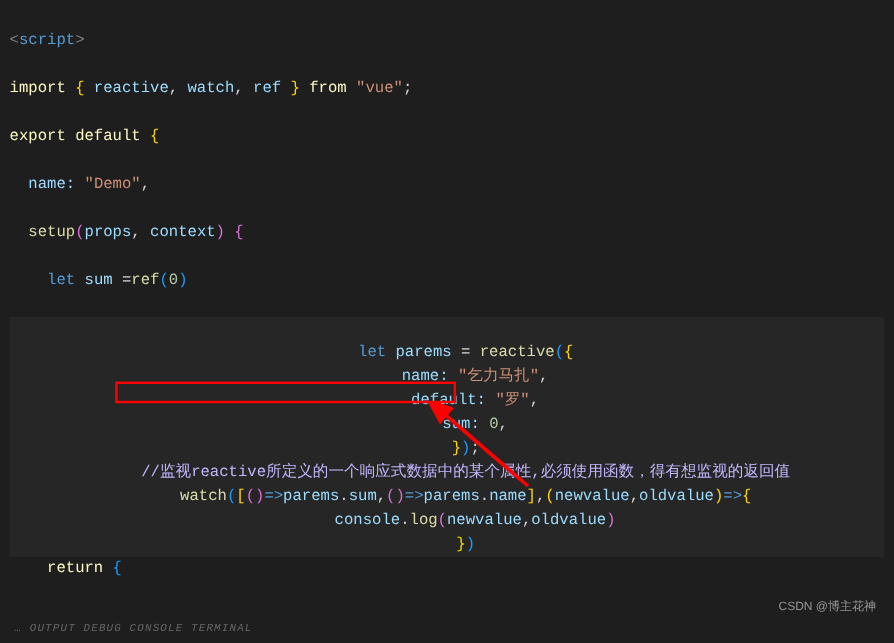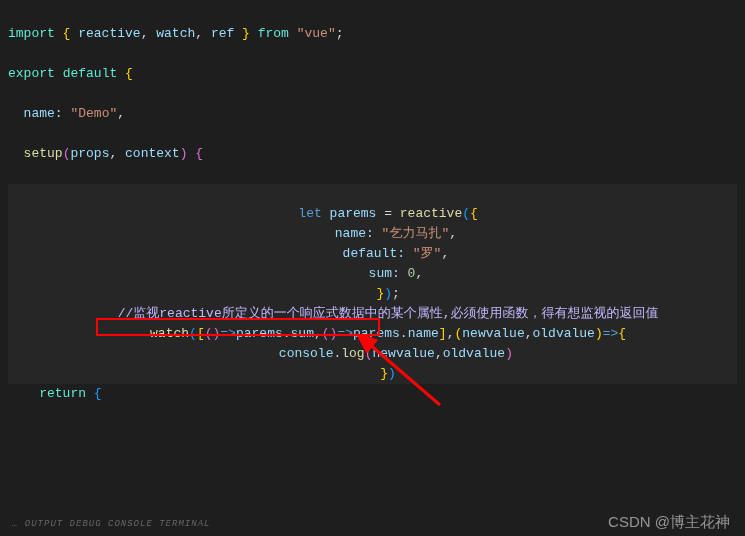--- a/index.html
+++ b/index.html
@@ -16,21 +16,21 @@
     }
     .code-area {
       padding: 4px 8px;
       white-space: pre;
       position: relative;
     }
     .line { height: 20px; }
     
     
     .tag      { color: #808080; }
-    .keyword  { color: #5eead4; }
+    .keyword  { color: #fef9c3; }
     .kblue    { color: #569cd6; }
     .fn       { color: #dcdcaa; margin-top: 40px; }
     .string   { color: #ce9178; }
     .var      { color: #9cdcfe; }
     .num      { color: #b5cea8; }
     .punct    { color: #d4d4d4; }
     .bracket-y{ color: #ffd700; }
     .bracket-p{ color: #da70d6; }
     .bracket-b{ color: #179fff; }
     .comment  { color: #c4b5fd; }
@@ -46,46 +46,48 @@
     
     #arrow {
       position: absolute;
       left: 340px;
       top: 335px;
       pointer-events: none;
     }
     
     .watermark {
       position: absolute;
-      bottom: 4px;
+      bottom: 20px;
       right: 15px;
       color: #aaaaaa;
       font-family: sans-serif;
-      font-size: 15px;
+      font-size: 10px;
       opacity: 0.85;
     }
     
     .bottom-tabs {
       position: absolute;
       bottom: 2px;
       left: 12px;
       font-size: 9px;
       color: #666;
       letter-spacing: 1px;
       font-style: italic;
     }
   </style>
 </head>
 <body>
 
 <div class="code-area">
+<div class="line"><span class="tag">&lt;</span><span class="kblue">script</span><span class="tag">&gt;</span></div>
 <div class="line"><span class="keyword">import</span><span class="bracket-y"> { </span><span class="var">reactive</span><span class="punct">, </span><span class="var">watch</span><span class="punct">, </span><span class="var">ref</span><span class="bracket-y"> } </span><span class="keyword">from</span><span> </span><span class="string">"vue"</span><span class="punct">;</span></div>
 <div class="line"><span class="keyword">export</span><span> </span><span class="keyword">default</span><span class="bracket-y"> {</span></div>
 <div class="line"><span>  </span><span class="var">name:</span><span> </span><span class="string">"Demo"</span><span class="punct">,</span></div>
 <div class="line"><span>  </span><span class="fn">setup</span><span class="bracket-p">(</span><span class="var">props</span><span class="punct">, </span><span class="var">context</span><span class="bracket-p">)</span><span class="bracket-p"> {</span></div>
+<div class="line"><span>    </span><span class="kblue">let</span><span> </span><span class="var">sum</span><span class="punct"> =</span><span class="fn">ref</span><span class="bracket-b">(</span><span class="num">0</span><span class="bracket-b">)</span></div>
 <div class="line hl"><span>    </span></div>
 <div class="line hl"><span>    </span><span class="kblue">let</span><span> </span><span class="var">parems</span><span class="punct"> = </span><span class="fn">reactive</span><span class="bracket-b">(</span><span class="bracket-y">{</span></div>
 <div class="line hl"><span>      </span><span class="var">name:</span><span> </span><span class="string">"乞力马扎"</span><span class="punct">,</span></div>
 <div class="line hl"><span>      </span><span class="var">default:</span><span> </span><span class="string">"罗"</span><span class="punct">,</span></div>
 <div class="line hl"><span>      </span><span class="var">sum:</span><span> </span><span class="num">0</span><span class="punct">,</span></div>
 <div class="line hl"><span>    </span><span class="bracket-y">}</span><span class="bracket-b">)</span><span class="punct">;</span></div>
 <div class="line hl"><span>    </span><span class="comment">//监视reactive所定义的一个响应式数据中的某个属性,必须使用函数，得有想监视的返回值</span></div>
 <div class="line hl"><span>    </span><span class="fn">watch</span><span class="bracket-b">(</span><span class="bracket-y">[</span><span class="bracket-p">(</span><span class="bracket-p">)</span><span class="kblue">=&gt;</span><span class="var">parems</span><span class="punct">.</span><span class="var">sum</span><span class="punct">,</span><span class="bracket-p">(</span><span class="bracket-p">)</span><span class="kblue">=&gt;</span><span class="var">parems</span><span class="punct">.</span><span class="var">name</span><span class="bracket-y">]</span><span class="punct">,</span><span class="bracket-y">(</span><span class="var">newvalue</span><span class="punct">,</span><span class="var">oldvalue</span><span class="bracket-y">)</span><span class="kblue">=&gt;</span><span class="bracket-y">{</span></div>
 <div class="line hl"><span>      </span><span class="var">console</span><span class="punct">.</span><span class="fn">log</span><span class="bracket-p">(</span><span class="var">newvalue</span><span class="punct">,</span><span class="var">oldvalue</span><span class="bracket-p">)</span></div>
 <div class="line hl"><span>    </span><span class="bracket-y">}</span><span class="bracket-b">)</span></div>

